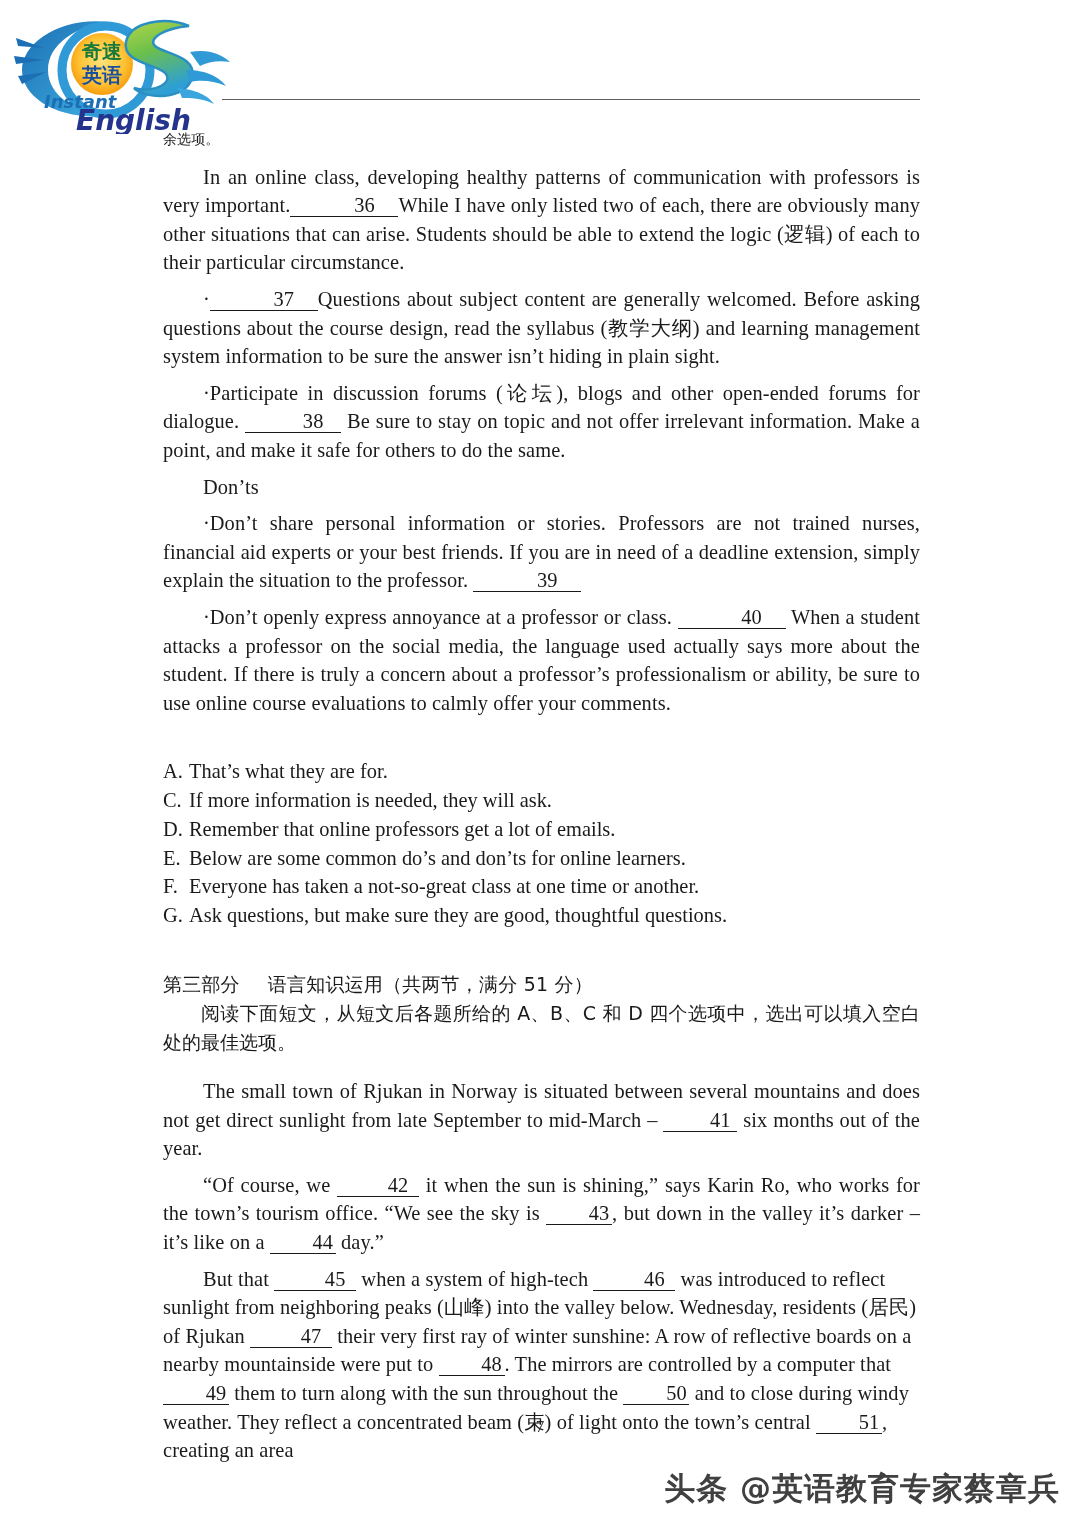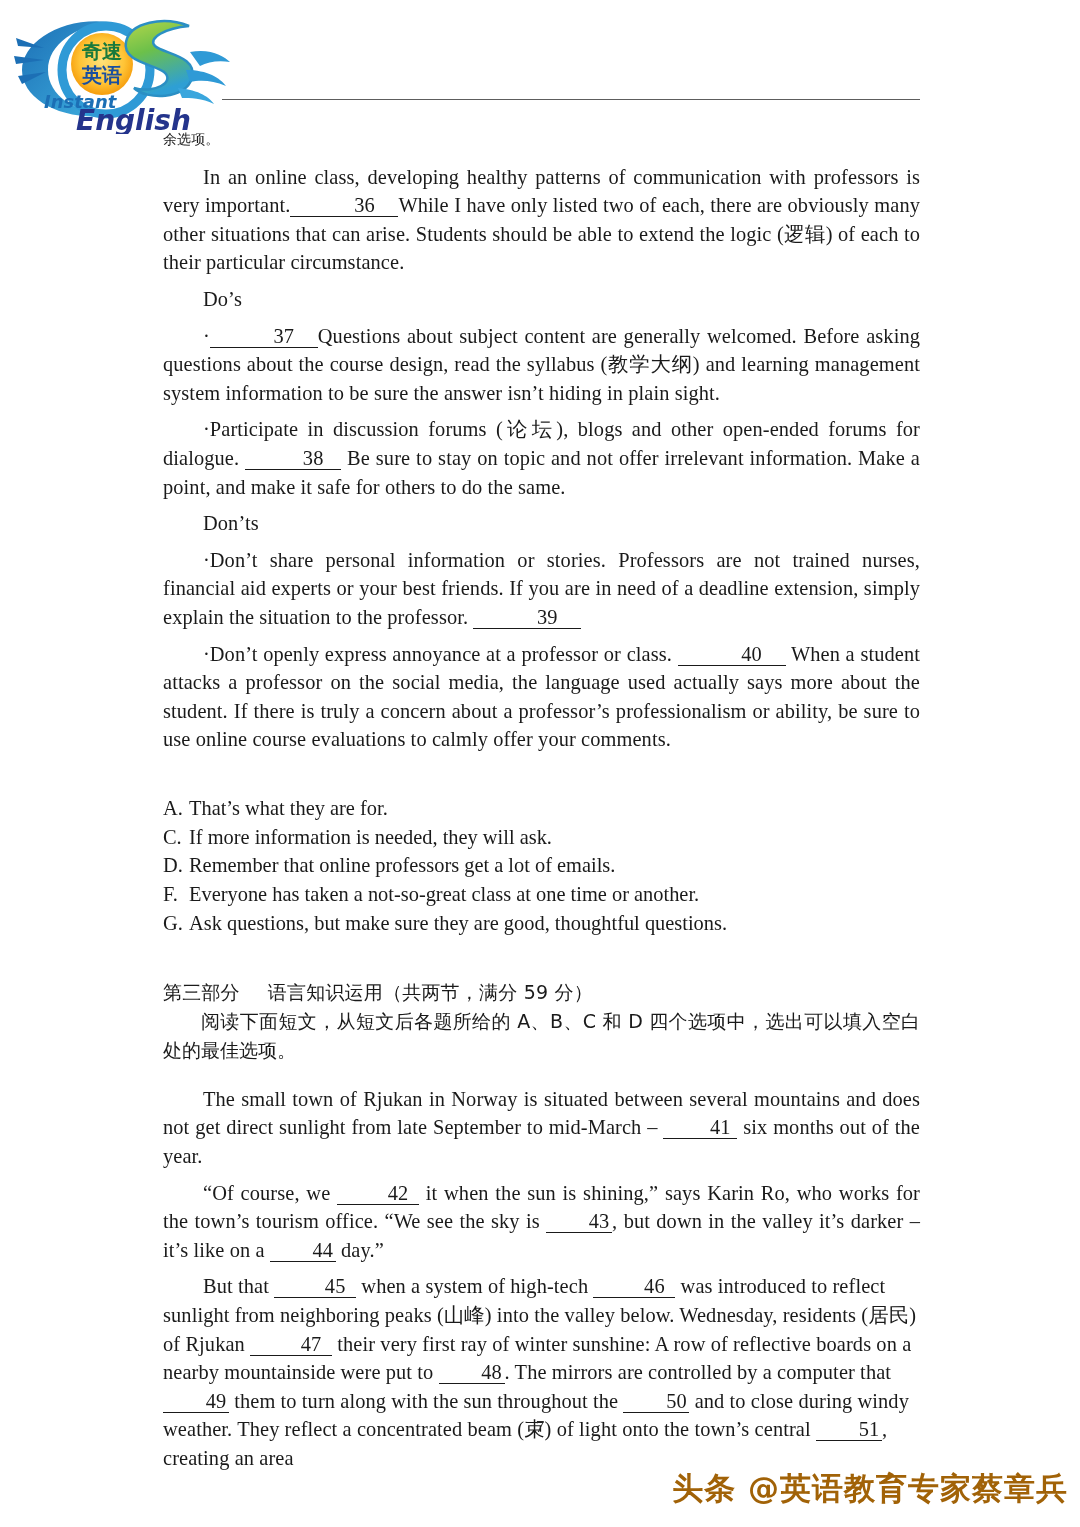--- a/index.html
+++ b/index.html
@@ -115,26 +115,26 @@
     left: 0;
     top: 1417px;
     width: 1080px;
     text-align: center;
     font-size: 17px;
     font-family: "Liberation Serif", serif;
     color: #2a2a2a;
   }
   .watermark {
     position: absolute;
-    right: 12px;
+    right: 20px;
     top: 1468px;
     font-family: "DejaVu Sans", "Liberation Sans", sans-serif;
     font-size: 31px;
     font-weight: bold;
-    color: #a16207;
+    color: #404040;
     letter-spacing: 1px;
     white-space: nowrap;
   }
 </style>
 </head>
 <body>
 
 <div class="page-header">
 
   <div class="logo">
@@ -184,45 +184,45 @@
 
   <div class="header-rule"></div>
 </div>
 
 <div class="sheet">
 
   <p class="cn">余选项。</p>
 
   <p class="indent"><span>In an online class, developing healthy patterns of communication with professors is very important.</span><span class="blank b-w1">36</span><span>While I have only listed two of each, there are obviously many other situations that can arise. Students should be able to extend the logic (逻辑) of each to their particular circumstance.</span></p>
 
-  <p class="indent">Do’s</p>
 
   <p class="indent"><span class="dot">·</span><span class="blank b-w1">37</span><span>Questions about subject content are generally welcomed. Before asking questions about the course design, read the syllabus (教学大纲) and learning management system information to be sure the answer isn’t hiding in plain sight.</span></p>
 
   <p class="indent"><span class="dot">·</span><span>Participate in discussion forums (论坛), blogs and other open-ended forums for dialogue.</span> <span class="blank b-w2">38</span> <span>Be sure to stay on topic and not offer irrelevant information. Make a point, and make it safe for others to do the same.</span></p>
 
   <p class="indent">Don’ts</p>
 
   <p class="indent"><span class="dot">·</span><span>Don’t share personal information or stories. Professors are not trained nurses, financial aid experts or your best friends. If you are in need of a deadline extension, simply explain the situation to the professor.</span> <span class="blank b-w1">39</span></p>
 
   <p class="indent"><span class="dot">·</span><span>Don’t openly express annoyance at a professor or class.</span> <span class="blank b-w1">40</span> <span>When a student attacks a professor on the social media, the language used actually says more about the student. If there is truly a concern about a professor’s professionalism or ability, be sure to use online course evaluations to calmly offer your comments.</span></p>
 
   <div class="gap-lg"></div>
 
   <div class="options">
     <div class="option-row"><span class="option-letter">A.</span><span>That’s what they are for.</span></div>
     <div class="option-row"><span class="option-letter">C.</span><span>If more information is needed, they will ask.</span></div>
     <div class="option-row"><span class="option-letter">D.</span><span>Remember that online professors get a lot of emails.</span></div>
+    <div class="option-row"><span class="option-letter">E.</span><span>Below are some common do’s and don’ts for online learners.</span></div>
     <div class="option-row"><span class="option-letter">F.</span><span>Everyone has taken a not-so-great class at one time or another.</span></div>
     <div class="option-row"><span class="option-letter">G.</span><span>Ask questions, but make sure they are good, thoughtful questions.</span></div>
   </div>
 
   <div class="gap-lg"></div>
 
-  <div class="cn-line"><span>第三部分</span><span class="sec-gap"></span><span>语言知识运用（共两节，满分 59 分）</span></div>
+  <div class="cn-line"><span>第三部分</span><span class="sec-gap"></span><span>语言知识运用（共两节，满分 51 分）</span></div>
 
 
   <div class="cn-para cn-indent">阅读下面短文，从短文后各题所给的 A、B、C 和 D 四个选项中，选出可以填入空白处的最佳选项。</div>
 
   <div class="gap-sm"></div>
 
   <p class="indent"><span>The small town of Rjukan in Norway is situated between several mountains and does not get direct sunlight from late September to mid-March –</span> <span class="blank b-w4">41</span> <span>six months out of the year.</span></p>
 
   <p class="indent"><span>“Of course, we</span> <span class="blank b-w3">42</span> <span>it when the sun is shining,” says Karin Ro, who works for the town’s tourism office. “We see the sky is</span> <span class="blank b-w5">43</span><span>, but down in the valley it’s darker – it’s like on a</span> <span class="blank b-w5">44</span> <span>day.”</span></p>
 

